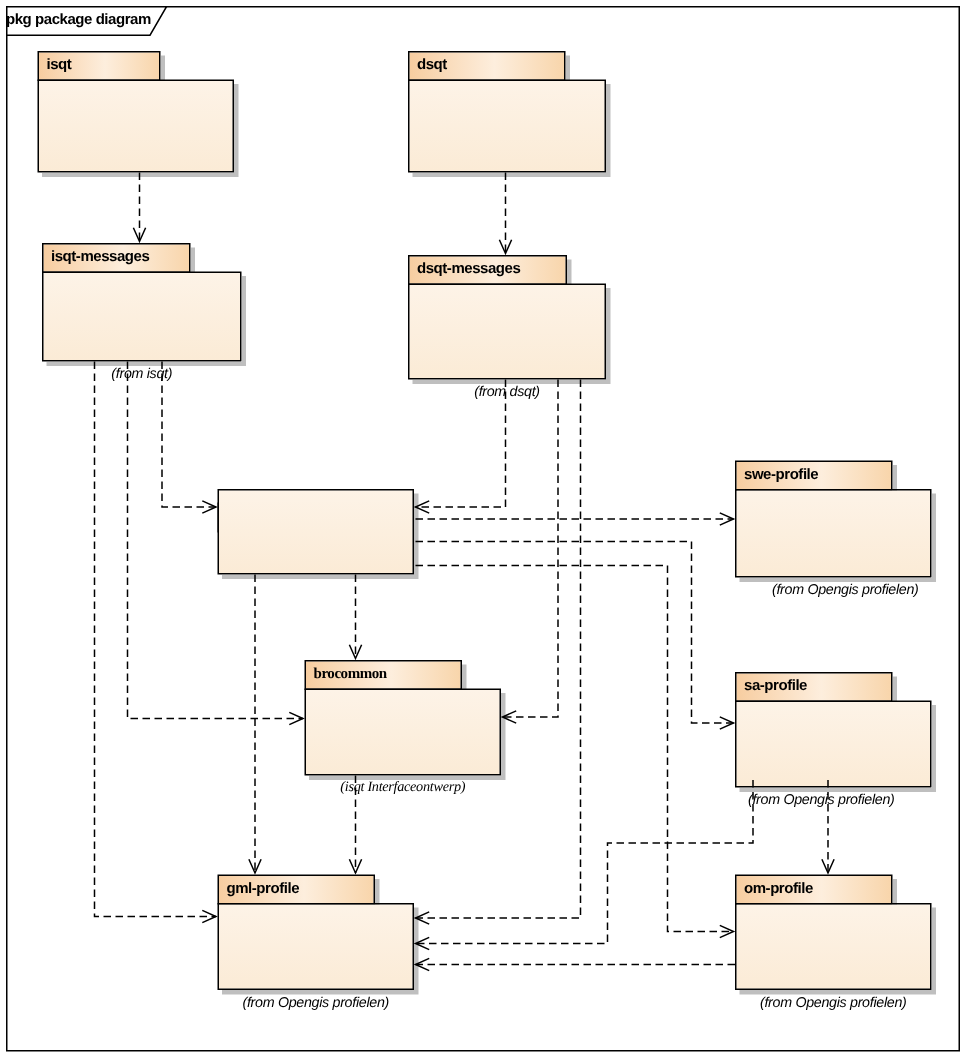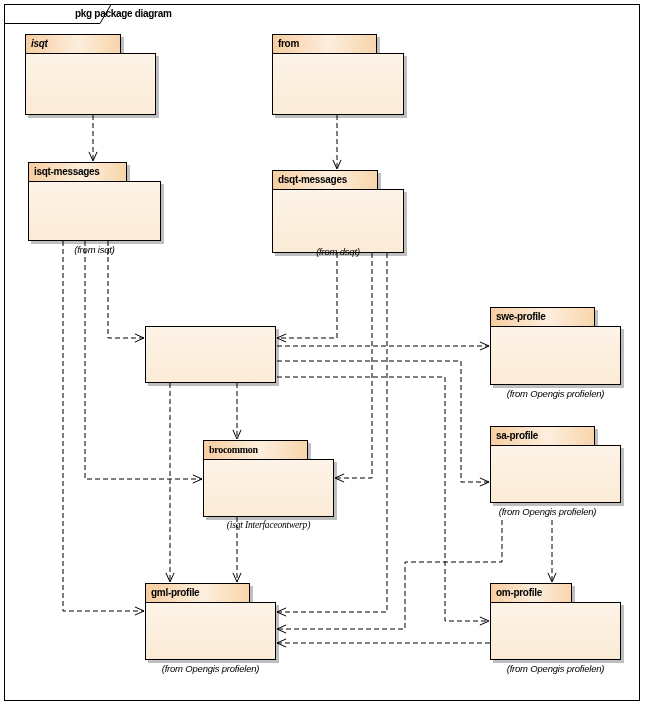--- a/index.html
+++ b/index.html
@@ -6,22 +6,22 @@
   .stage{
     position:relative;width:646px;height:707px;background:#ffffff;overflow:hidden;
     font-family:"Liberation Sans",sans-serif;
   }
   .frame{
     position:absolute;left:4px;top:4px;width:636px;height:697px;
     border:1px solid #000000;box-sizing:border-box;background:#ffffff;
   }
   .frame-label-wrap{position:absolute;left:4px;top:4px;width:112px;height:21px;}
   .frame-label-text{
-    position:absolute;left:26px;top:4px;font-size:10px;font-weight:bold;color:#000;
-    white-space:nowrap;letter-spacing:-0.3px;padding-left:45px;
+    position:absolute;left:0;top:4px;font-size:10px;font-weight:bold;color:#000;
+    white-space:nowrap;letter-spacing:-0.3px;
   }
   .pkg{position:absolute;}
   .pkg .tab{
     position:absolute;left:0;top:0;height:20px;box-sizing:border-box;
     border:1px solid #000000;
     background:linear-gradient(90deg,#f7cda0 0%,#fdeedd 55%,#f8d5ab 100%);
     box-shadow:3px 3px 0 #bfbfbf;
   }
   .pkg .tab .nm{
     position:absolute;left:5px;top:3px;font-size:10px;font-weight:bold;color:#000;
@@ -48,81 +48,81 @@
 
   <div class="frame-label-wrap">
     <svg width="112" height="21" viewBox="0 0 112 21">
       <path d="M0.5,0.5 L107,0.5 L96,19.5 L0.5,19.5 Z" fill="#ffffff" stroke="#000000" stroke-width="1"></path>
     </svg>
     <div class="frame-label-text">pkg package diagram</div>
   </div>
 
   <div id="pkg-layer">
       <div class="pkg" style="left: 25px; top: 34px; width: 131px; height: 99px;">
-        <div class="tab" style="width: 96px; font-style: italic;">
+        <div class="tab" style="width: 82px;">
           <span class="nm">isqt</span>
         </div>
         <div class="body" style="top: 19px; width: 131px; height: 62px;"></div>
       </div>
       <div class="pkg" style="left: 272px; top: 34px; width: 132px; height: 99px;">
         <div class="tab" style="width: 105px;">
-          <span class="nm">from</span>
+          <span class="nm">dsqt</span>
         </div>
         <div class="body" style="top: 19px; width: 132px; height: 62px;"></div>
       </div>
       <div class="pkg" style="left: 28px; top: 162px; width: 133px; height: 97px;">
         <div class="tab" style="width: 99px;">
           <span class="nm">isqt-messages</span>
         </div>
         <div class="body" style="top: 19px; width: 133px; height: 60px;"></div>
         <div class="from" style="top: 82px;">(from isqt)</div>
       </div>
       <div class="pkg" style="left: 272px; top: 170px; width: 132px; height: 101px;">
         <div class="tab" style="width: 106px; padding-left: 20px;">
           <span class="nm">dsqt-messages</span>
         </div>
         <div class="body" style="top: 19px; width: 132px; height: 64px;"></div>
-        <div class="from" style="top: 76px;">(from dsqt)</div>
+        <div class="from" style="top: 86px;">(from dsqt)</div>
       </div>
       <div class="pkg" style="left: 145px; top: 307px; width: 131px; height: 94px;">
         <div class="tab" style="width: 125px; margin-top: 28px;">
           <span class="nm">qtcommon</span>
         </div>
         <div class="body" style="top: 19px; width: 131px; height: 57px;"></div>
       </div>
-      <div class="pkg" style="left: 490px; top: 307px; width: 131px; height: 96px;">
+      <div class="pkg" style="left: 490px; top: 307px; width: 131px; height: 96px; padding-left: 16px;">
         <div class="tab" style="width: 105px;">
           <span class="nm">swe-profile</span>
         </div>
         <div class="body" style="top: 19px; width: 131px; height: 59px;"></div>
         <div class="from" style="top: 81px;">(from Opengis profielen)</div>
       </div>
       <div class="pkg" style="left: 203px; top: 440px; width: 131px; height: 95px; font-family: Liberation Serif, serif;">
         <div class="tab" style="width: 105px;">
           <span class="nm">brocommon</span>
         </div>
         <div class="body" style="top: 19px; width: 131px; height: 58px;"></div>
         <div class="from" style="top: 80px;">(isqt Interfaceontwerp)</div>
       </div>
-      <div class="pkg" style="left: 490px; top: 426px; width: 115px; height: 95px;">
+      <div class="pkg" style="left: 490px; top: 448px; width: 115px; height: 95px;">
         <div class="tab" style="width: 105px;">
           <span class="nm">sa-profile</span>
         </div>
         <div class="body" style="top: 19px; width: 131px; height: 58px;"></div>
         <div class="from" style="top: 80px;">(from Opengis profielen)</div>
       </div>
       <div class="pkg" style="left: 145px; top: 583px; width: 131px; height: 95px;">
         <div class="tab" style="width: 105px;">
           <span class="nm">gml-profile</span>
         </div>
         <div class="body" style="top: 19px; width: 131px; height: 58px;"></div>
         <div class="from" style="top: 80px;">(from Opengis profielen)</div>
       </div>
       <div class="pkg" style="left: 490px; top: 583px; width: 131px; height: 95px;">
-        <div class="tab" style="width: 82px;">
+        <div class="tab" style="width: 105px;">
           <span class="nm">om-profile</span>
         </div>
         <div class="body" style="top: 19px; width: 131px; height: 58px;"></div>
         <div class="from" style="top: 80px;">(from Opengis profielen)</div>
       </div>
     </div>
 
   <svg id="edges" width="646" height="707" viewBox="0 0 646 707">
       <g>
         <path d="M93,115 L93,161" fill="none" stroke="#000000" stroke-width="1" stroke-dasharray="5 3"></path>

